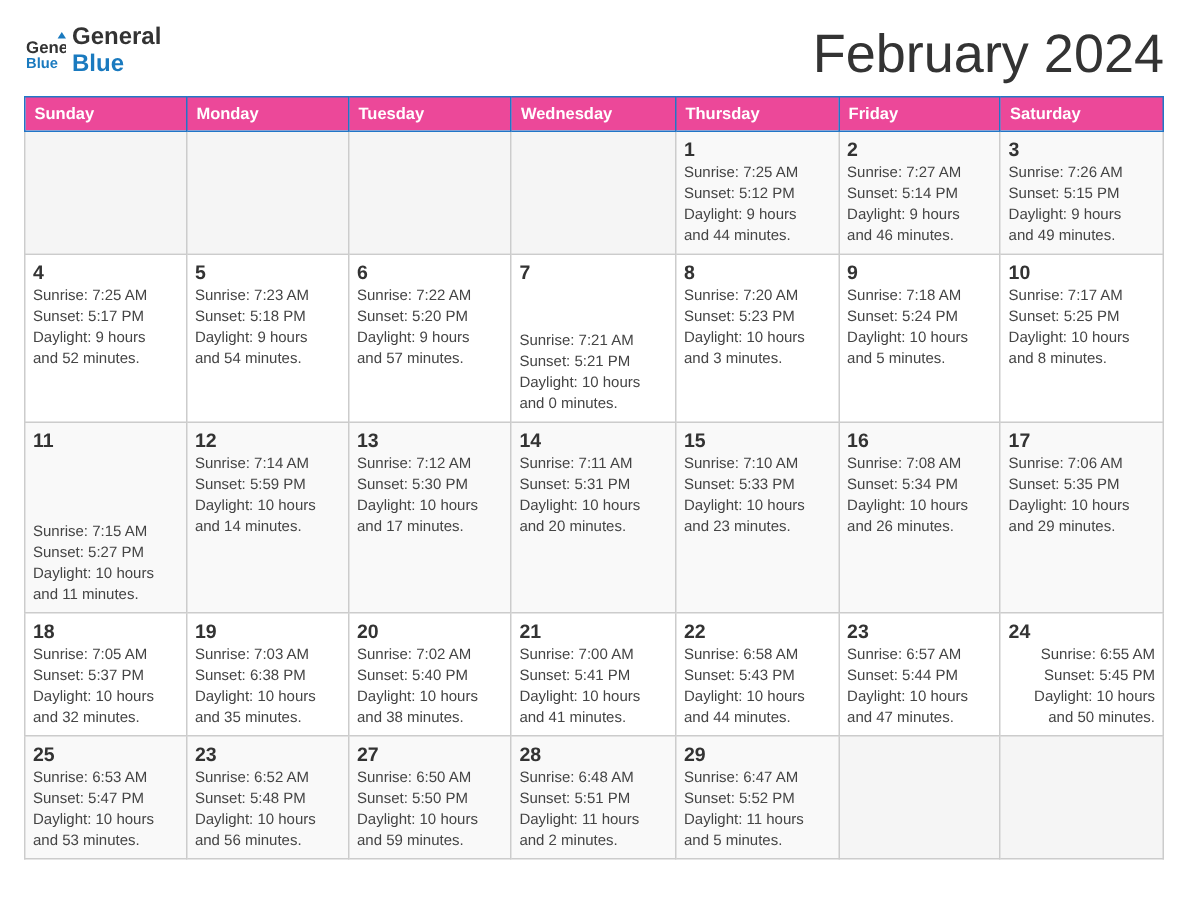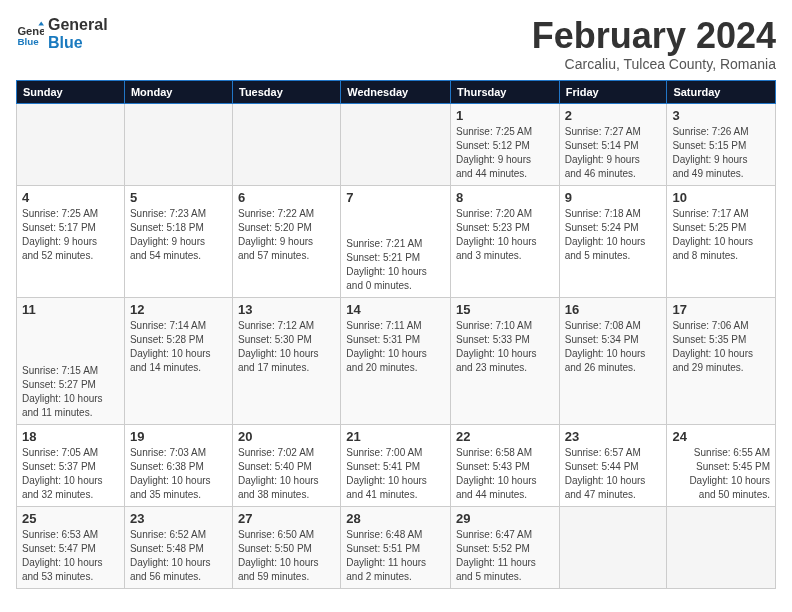--- a/index.html
+++ b/index.html
@@ -23,35 +23,35 @@
     }
     .logo-icon {
       width: 28px;
       height: 28px;
     }
     .title-block {
       text-align: right;
     }
     .month-title {
       font-size: 36px;
-      font-weight: bold;
+      font-weight: normal;
       color: #333;
       line-height: 1.1;
     }
     .location-title {
       font-size: 14px;
       color: #555;
     }
     table {
       width: 100%;
       border-collapse: collapse;
       font-size: 10.5px;
     }
     thead tr th {
-      background-color: #0f172a;
+      background-color: #ec4899;
       color: #fff;
       text-align: left;
       padding: 5px 6px;
       font-size: 11px;
       font-weight: bold;
       border: 1px solid #2176c7;
     }
     tbody tr td {
       border: 1px solid #ccc;
       vertical-align: top;
@@ -89,21 +89,20 @@
       <text x="2" y="36" font-size="14" font-weight="bold" fill="#1a7abf" font-family="Arial">Blue</text>
       <polygon points="32,8 40,8 36,2" fill="#1a7abf"></polygon>
     </svg>
     <div style="display:flex;flex-direction:column;line-height:1.1;">
       <span style="font-size:16px;font-weight:bold;color:#333;">General</span>
       <span style="font-size:16px;font-weight:bold;color:#1a7abf;">Blue</span>
     </div>
   </div>
   <div class="title-block">
     <div class="month-title">February 2024</div>
-    <div class="location-title">Carcaliu, Tulcea County, Romania</div>
   </div>
 </div>
 
 <table>
   <thead>
     <tr>
     <th>Sunday</th>
         <th>Monday</th>
         <th>Tuesday</th>
         <th>Wednesday</th>
@@ -195,21 +194,21 @@
         <td>
           <span class="day-number">11</span>
           <div class="day-info" style="white-space: pre-line; margin-top: 47px;">Sunrise: 7:15 AM
 Sunset: 5:27 PM
 Daylight: 10 hours
 and 11 minutes.</div>
         </td>
         <td>
           <span class="day-number">12</span>
           <div class="day-info" style="white-space: pre-line;">Sunrise: 7:14 AM
-Sunset: 5:28 PM
+Sunset: 5:59 PM
 Daylight: 10 hours
 and 14 minutes.</div>
         </td>
         <td>
           <span class="day-number">13</span>
           <div class="day-info" style="white-space: pre-line;">Sunrise: 7:12 AM
 Sunset: 5:30 PM
 Daylight: 10 hours
 and 17 minutes.</div>
         </td>

